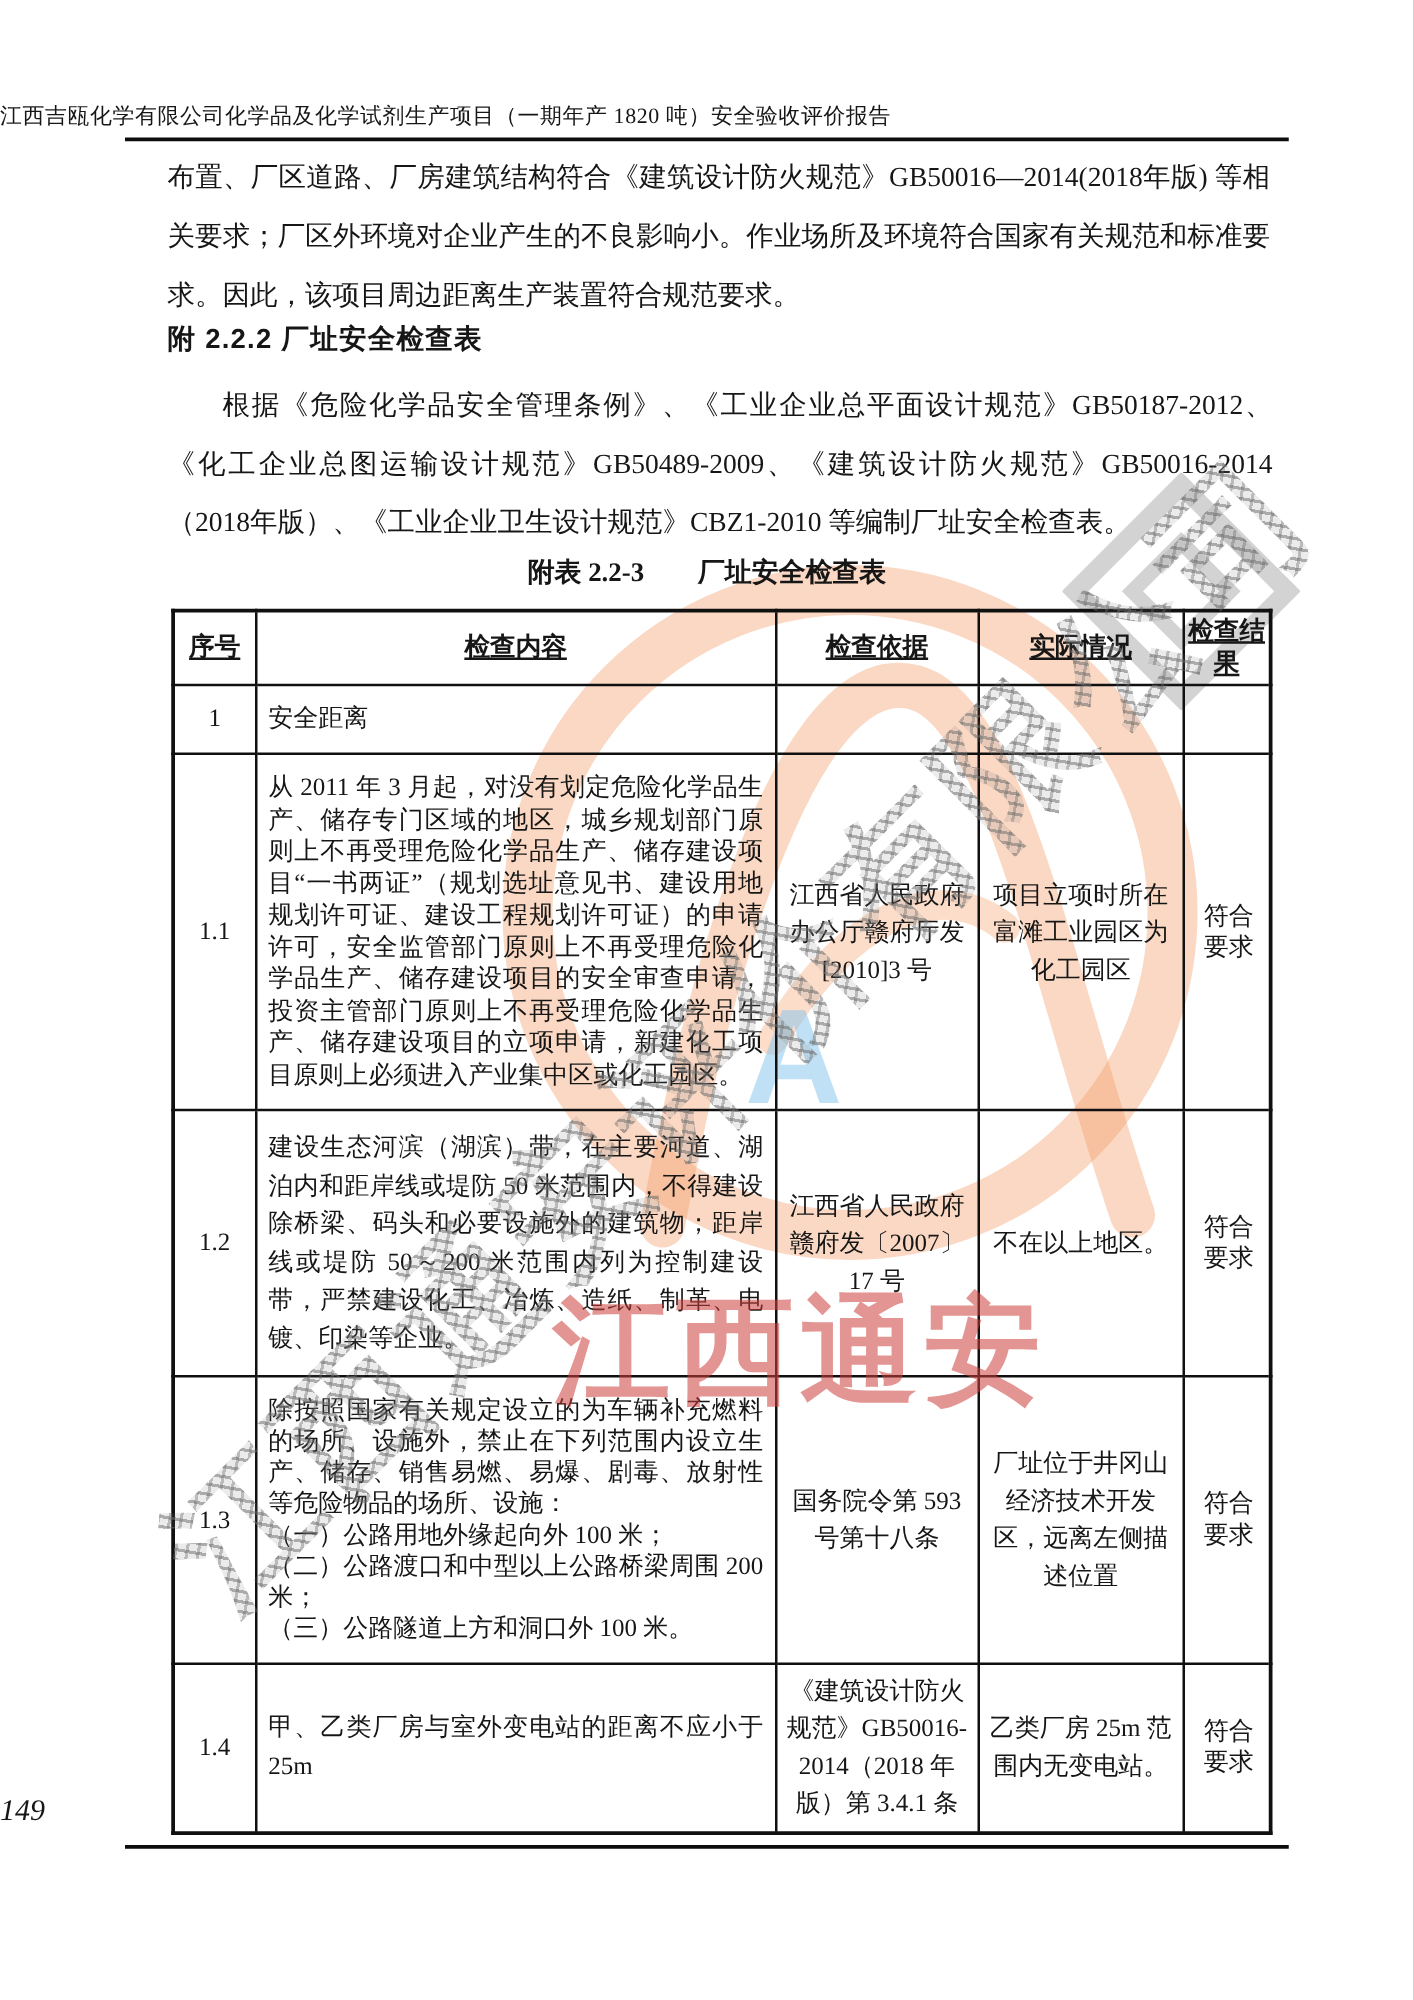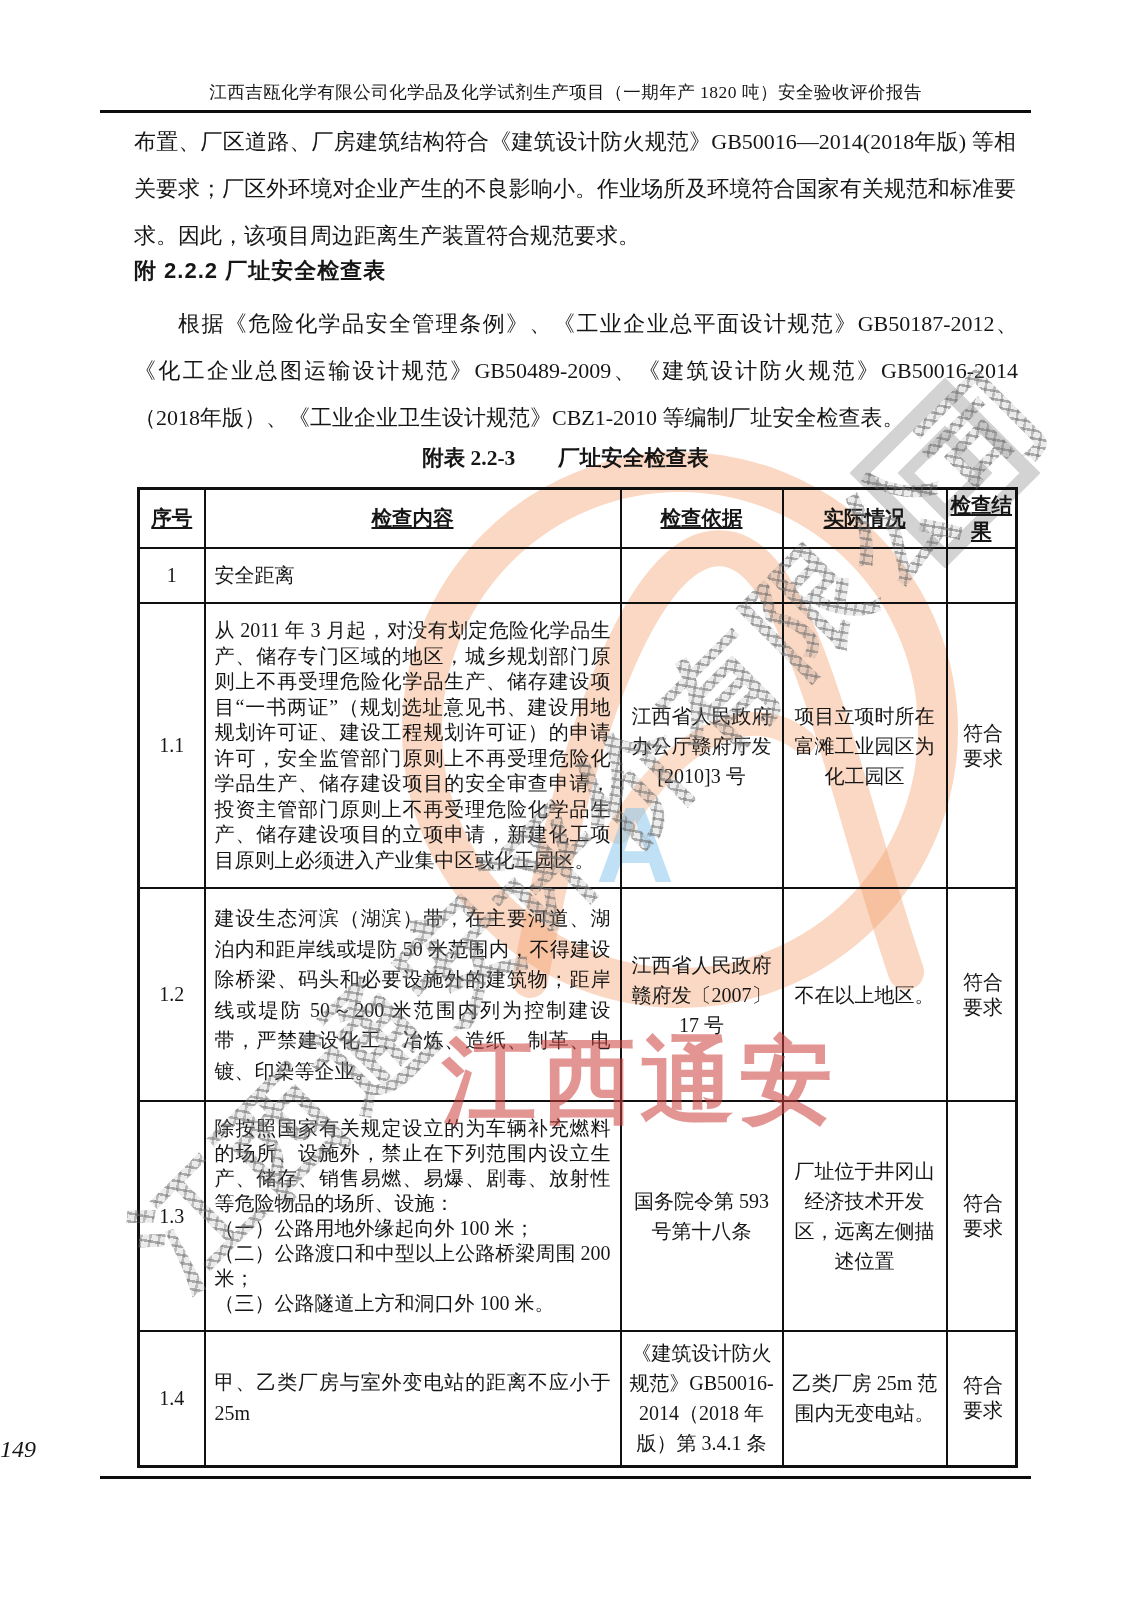--- a/index.html
+++ b/index.html
@@ -3,21 +3,21 @@
 <meta charset="utf-8">
 <style>
   html,body{margin:0;padding:0;background:#888;}
   #page{
     position:relative;width:1131px;height:1600px;margin:0 auto;
     background:#ffffff;overflow:hidden;
     font-family:"Liberation Serif","DejaVu Serif",serif;color:#161616;
   }
   
   .hdr-title{
-    position:absolute;top:80px;left:0;width:100%;text-align:center;
+    position:absolute;top:80px;left:0;width:100%;
     font-size:17.5px;letter-spacing:.5px;
   }
   .hdr-rule{position:absolute;top:110px;left:100px;width:931px;height:3px;background:#0d0d0d;}
   
   .p1{
     position:absolute;top:118px;left:134px;width:882px;
     font-size:22px;line-height:47px;text-align:justify;text-align-last:left;
   }
   .sec-h{
     position:absolute;top:256px;left:134px;

